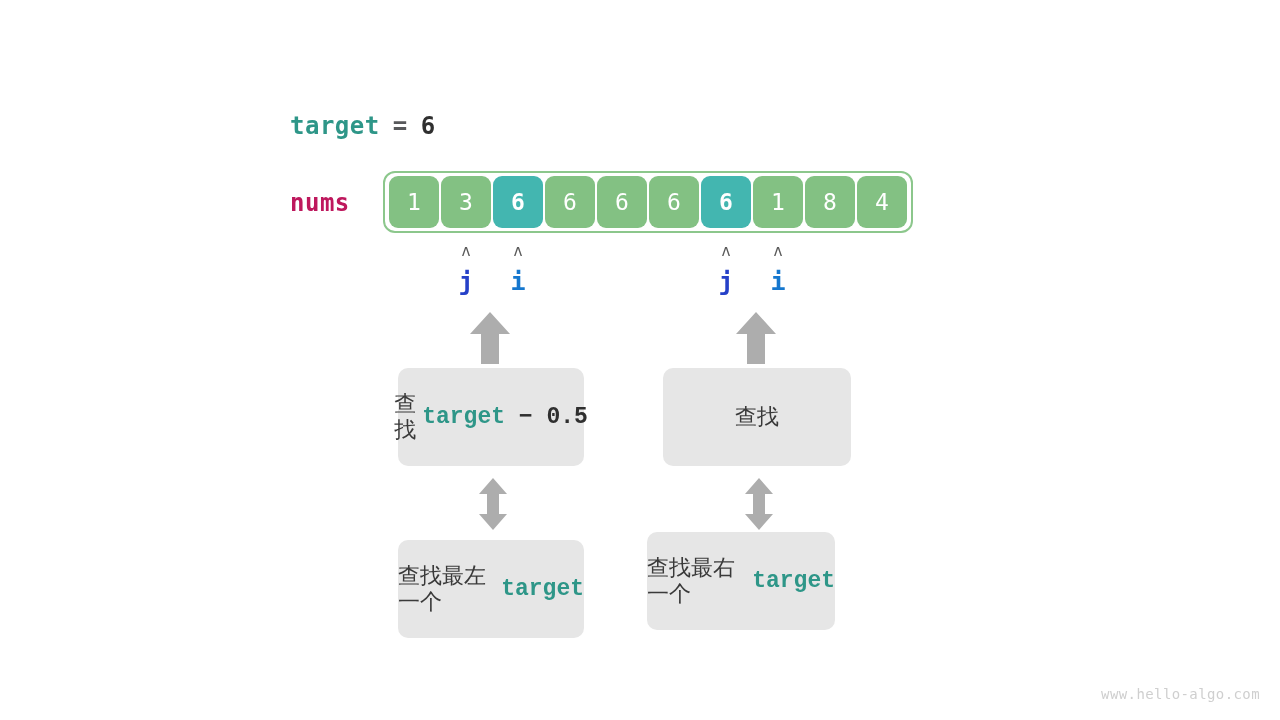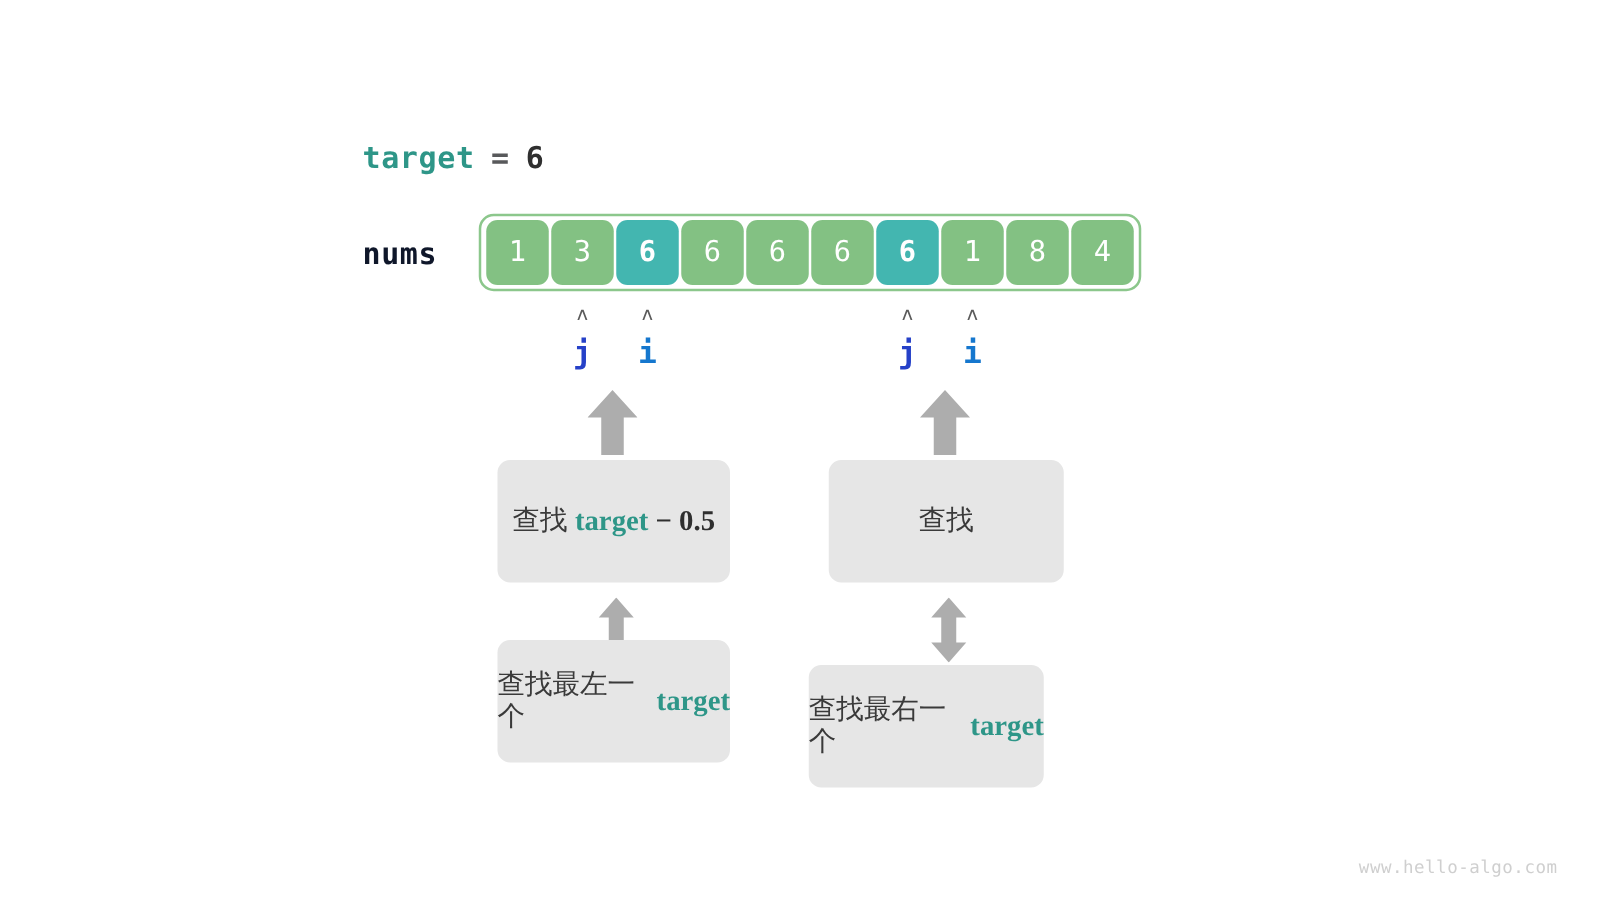--- a/index.html
+++ b/index.html
@@ -34,21 +34,21 @@
   .target-val  { color: #2f2f2f; }
 
   
   .nums-label {
     position: absolute;
     left: 290px;
     top: 189px;
     font-family: "DejaVu Sans Mono", monospace;
     font-size: 24px;
     font-weight: bold;
-    color: #0f172a;
+    color: #be185d;
     letter-spacing: 0.5px;
   }
 
   
   .array-frame {
     position: absolute;
     left: 383px;
     top: 171px;
     height: 62px;
     box-sizing: border-box;
@@ -120,21 +120,21 @@
     justify-content: center;
     gap: 6px;
   }
   .box .line-cn {
     font-family: "DejaVu Sans", sans-serif;
     font-size: 22px;
     color: #3a3a3a;
     line-height: 26px;
   }
   .box .line-code {
-    font-family: Liberation Serif, serif;
+    font-family: Liberation Mono, monospace;
     font-size: 23px;
     font-weight: bold;
     line-height: 28px;
     white-space: pre;
   }
   .kw-target { color: #2e9688; }
   .kw-op     { color: #2f2f2f; }
 
   
   .eqwrap {
@@ -149,21 +149,21 @@
     font-family: "DejaVu Sans", sans-serif;
     font-size: 20px;
     font-weight: bold;
     color: #9a9a9a;
     line-height: 22px;
   }
 
   
   .watermark {
     position: absolute;
-    right: 34px;
+    right: 20px;
     bottom: 18px;
     font-family: "DejaVu Sans Mono", monospace;
     font-size: 14px;
     color: #cfcfcf;
     letter-spacing: 0.4px;
   }
 </style>
 </head>
 <body>
 
@@ -220,21 +220,21 @@
     <div class="line-code"><span class="kw-target">target</span><span class="kw-op"> − 0.5</span></div>
   </div>
 
   <div class="eqwrap" style="left:473px; top:478px;">
     <svg width="36" height="52" viewBox="0 0 36 52" aria-hidden="true">
       <polygon points="18,0 32,16 24,16 24,36 32,36 18,52 4,36 12,36 12,16 4,16" fill="#adadad"></polygon>
     </svg>
     <span class="eq-label">等价</span>
   </div>
 
-  <div class="box" style="left:398px; top:512px; width:186px; height:98px;">
+  <div class="box" style="left:398px; top:540px; width:186px; height:98px;">
     <div class="line-cn">查找最左一个</div>
     <div class="line-code"><span class="kw-target">target</span></div>
   </div>
 
   <div class="uparrow" style="left:736px; top:312px;">
     <svg width="40" height="52" viewBox="0 0 40 52" aria-hidden="true">
       <polygon points="20,0 40,22 29,22 29,52 11,52 11,22 0,22" fill="#adadad"></polygon>
     </svg>
   </div>
 

